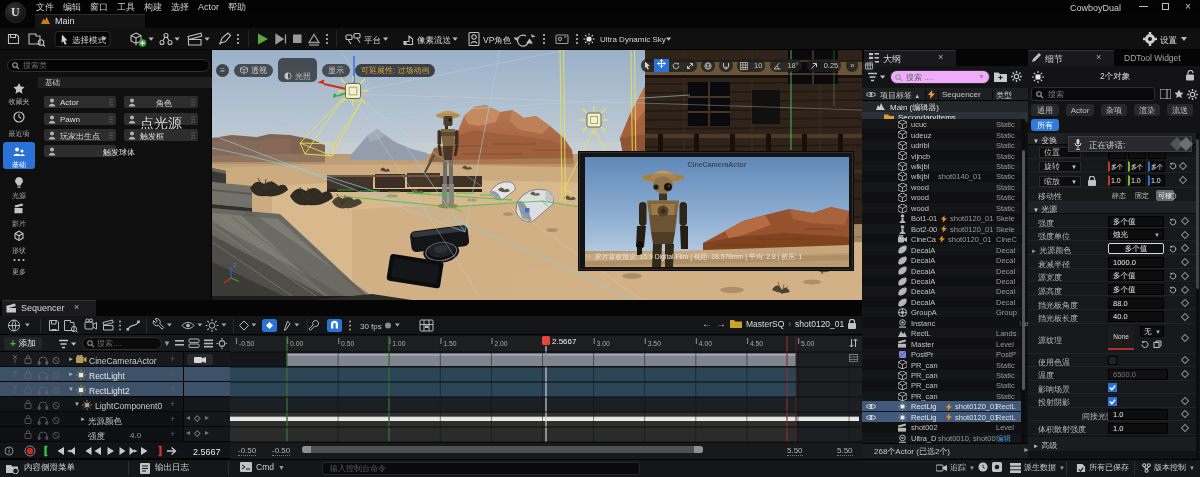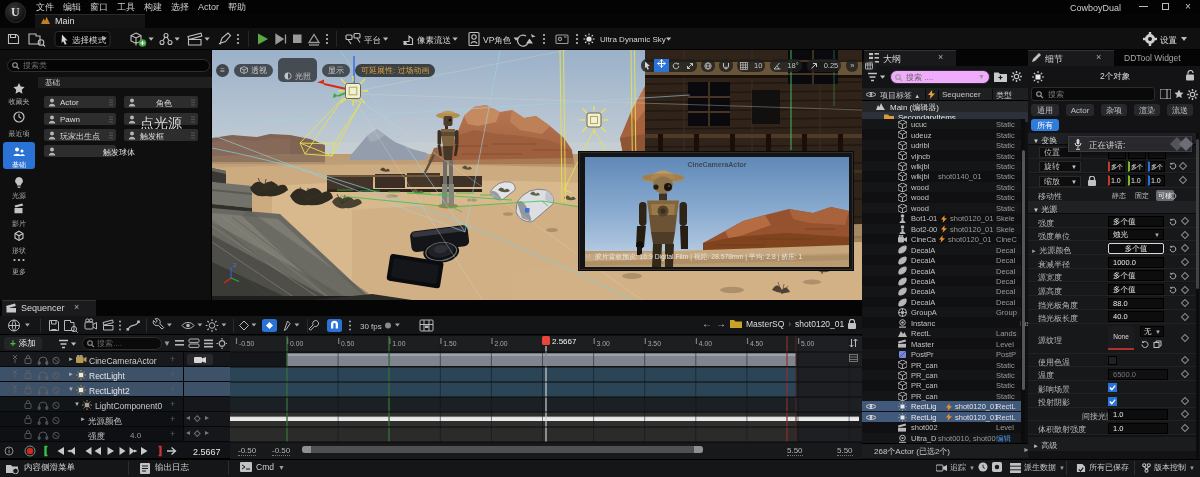--- a/index.html
+++ b/index.html
@@ -1135,20 +1135,21 @@
 </div>
 <div class="abs" style="left:228px;top:461px;width:1px;height:14px;background:#2e2e2e;"></div>
 <div class="abs row" style="left:240px;top:462px;gap:4px;">
 <svg width="12" height="10" viewBox="0 0 12 10">
         <rect width="12" height="10" rx="1" fill="#c2c2c2"></rect>
         <path d="M2 3 l3 2 -3 2 M6 7 h4" stroke="#151618" fill="none"></path>
       </svg>
 <span style="font-size:8.5px;color:#cfcfcf;">Cmd</span>
       <span style="color:#999;font-size:7px;">▼</span>
 </div>
+<div class="abs" style="left:322px;top:461.5px;width:318px;height:13px;background:#0a0a0b;border:1px solid #28282a;border-radius:3px;color:#5c5c5c;font-size:8px;line-height:12px;padding-left:7px;">输入控制台命令</div>
 <div class="abs row" style="left:936px;top:462px;gap:3px;color:#c9c9c9;font-size:8px;">
 <svg width="11" height="10" viewBox="0 0 11 10">
         <rect x="0" y="2" width="7" height="6" rx="1" fill="none" stroke="#c2c2c2"></rect>
         <path d="M7 4 l4 -2 v6 l-4 -2" fill="#c2c2c2"></path>
       </svg>
 <span>追踪</span>
       <span style="color:#999;font-size:6px;">▼</span>
     </div>
 <div class="abs row" style="left:978px;top:462px;gap:4px;">
 <svg width="10" height="10" viewBox="0 0 11 11">

